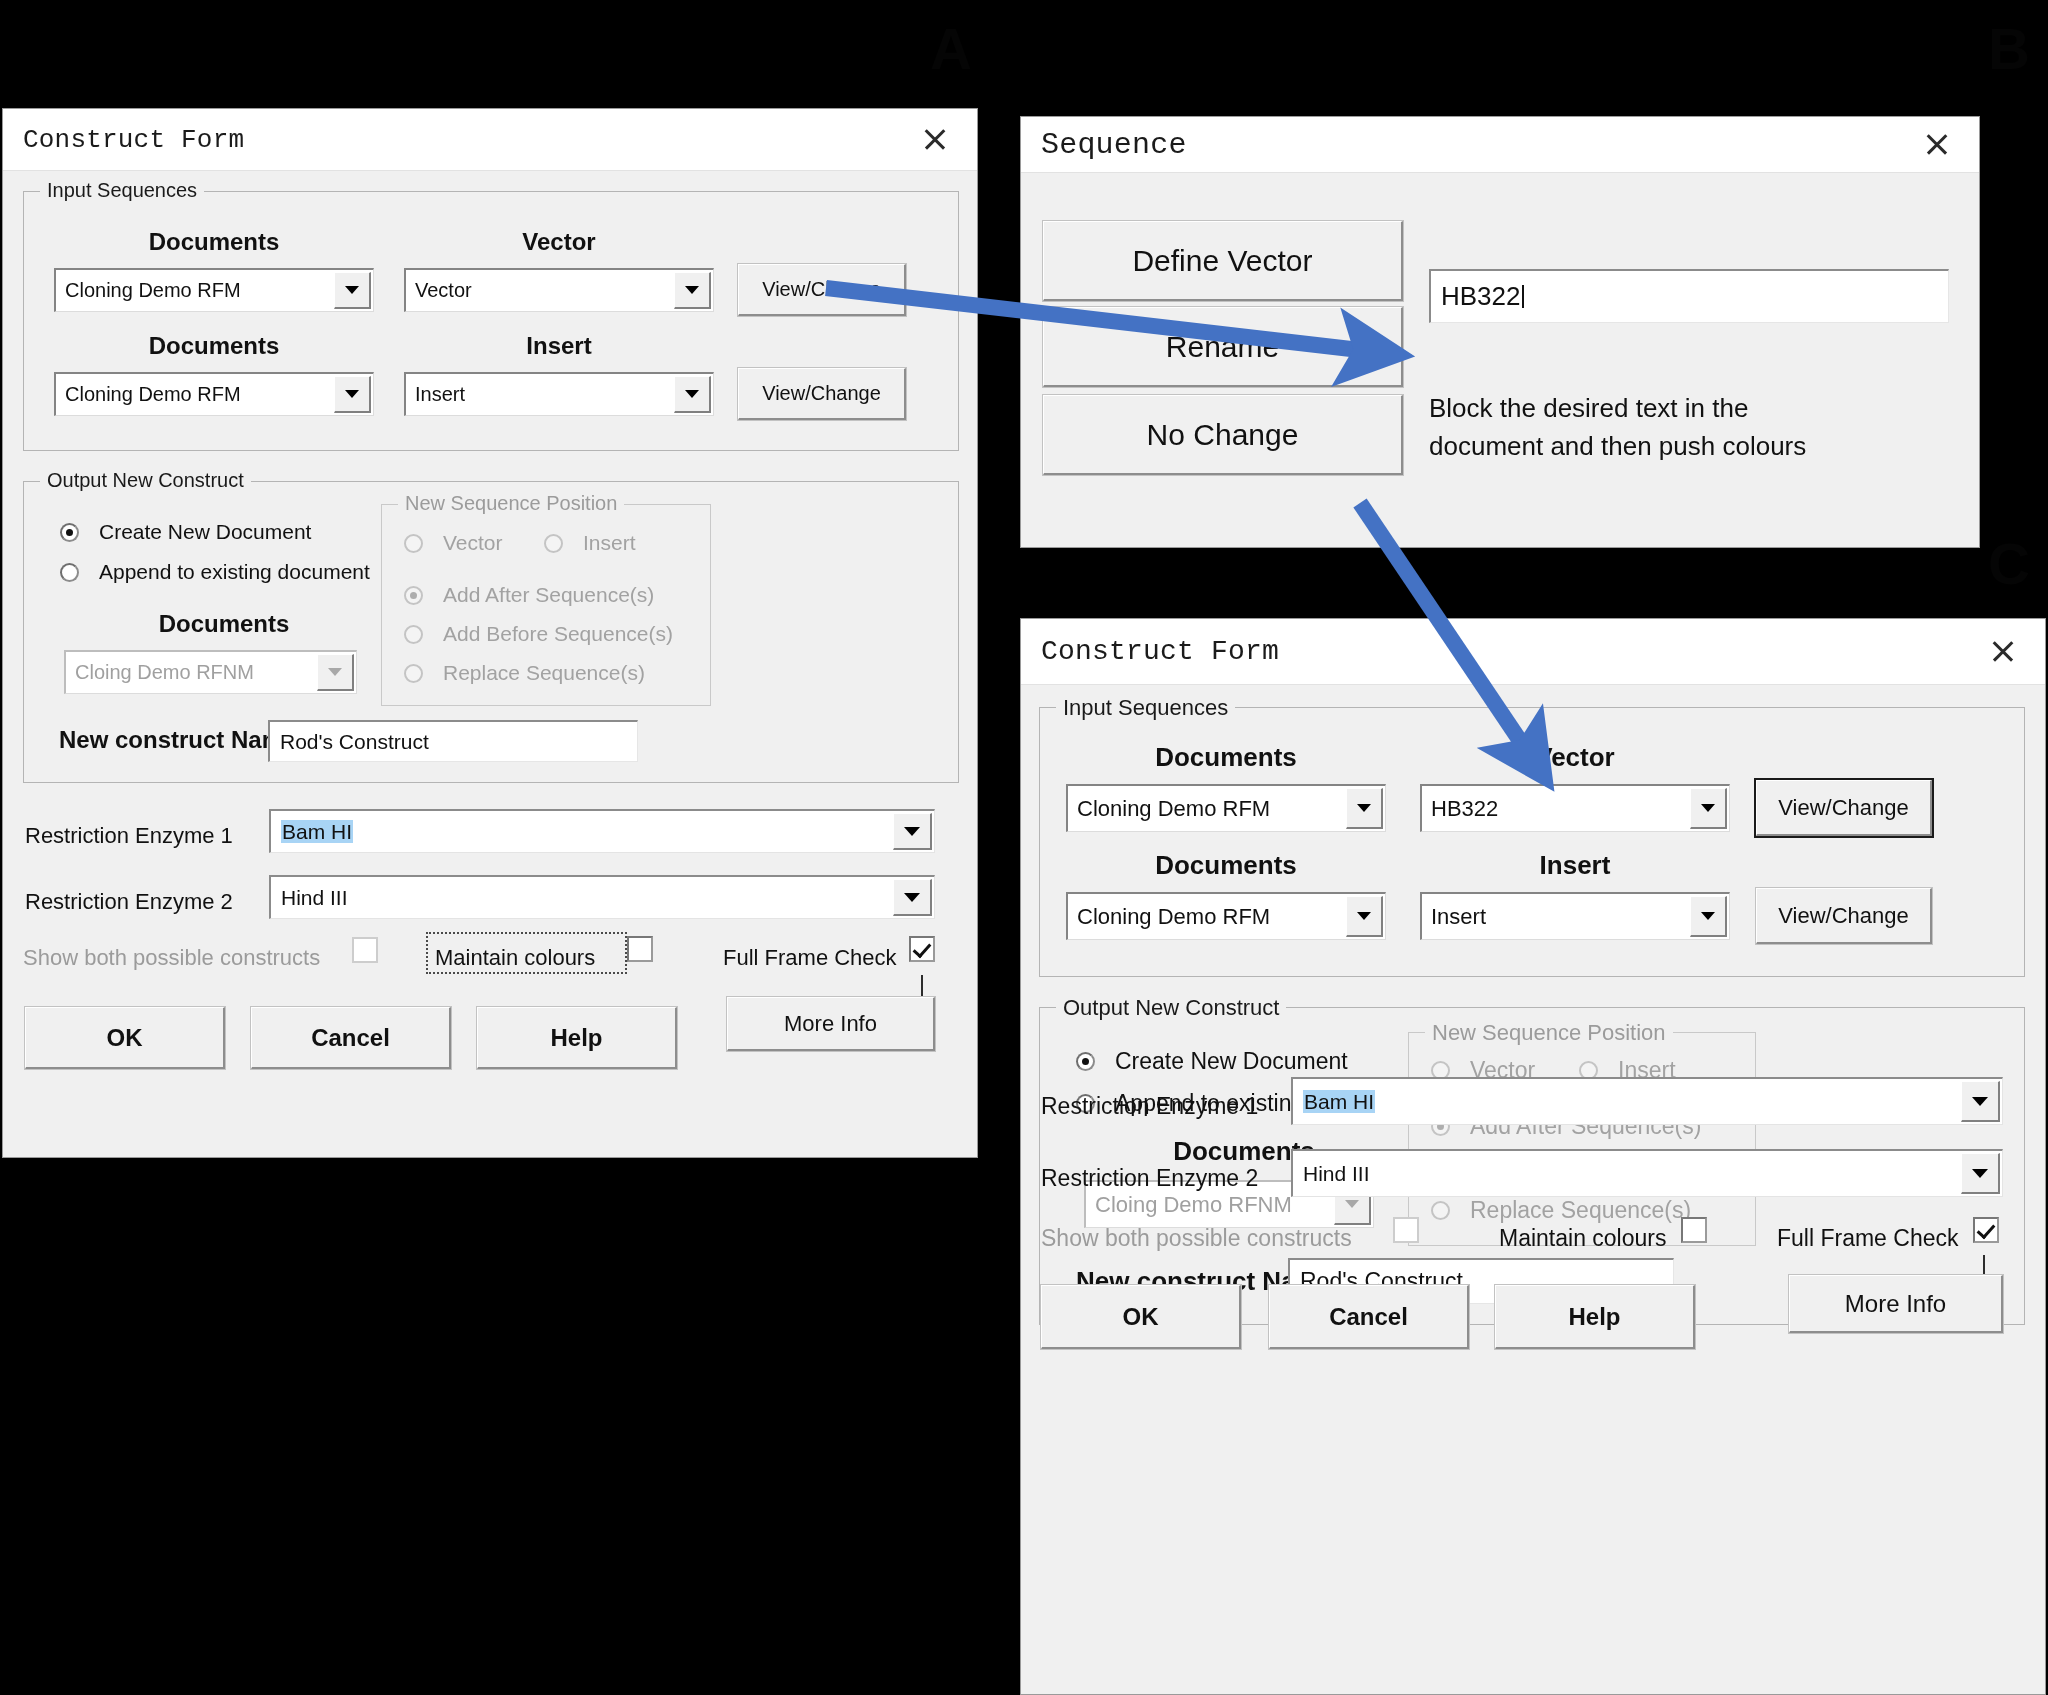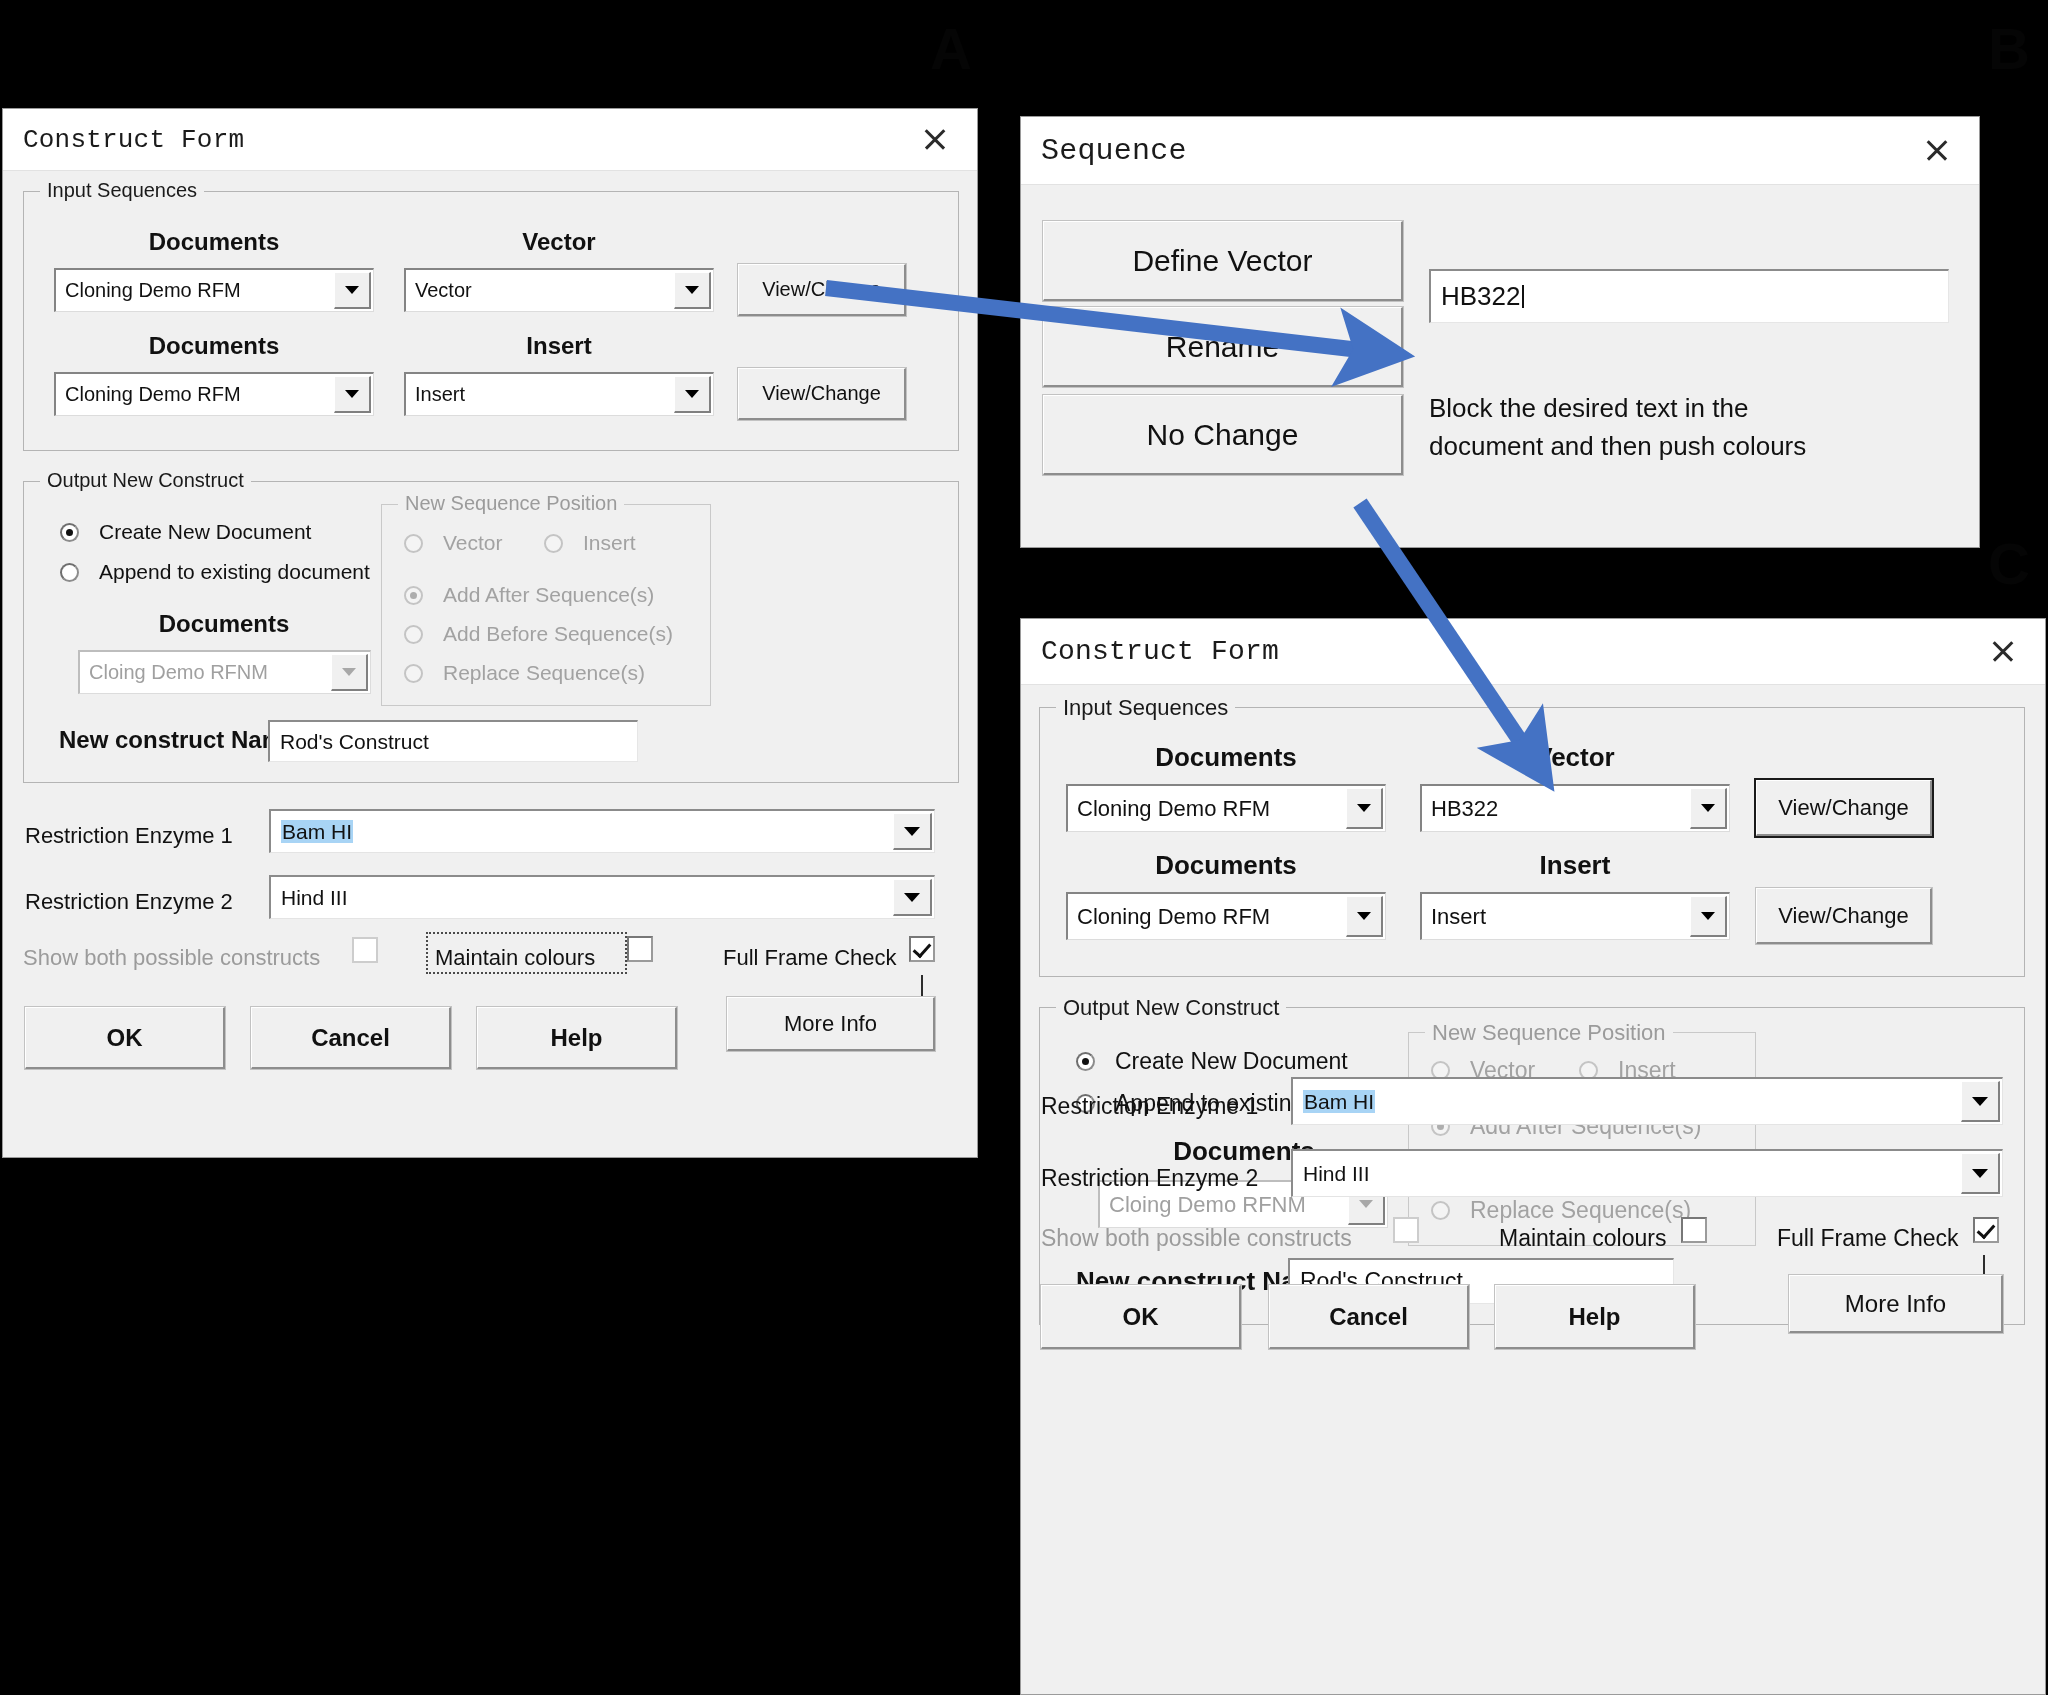--- a/index.html
+++ b/index.html
@@ -72,21 +72,21 @@
     width:34px;align-self:stretch;margin:2px 2px 2px 0;
     background:#f0f0f0;
     border-top:1px solid #ffffff;border-left:1px solid #ffffff;
     border-right:2px solid #808080;border-bottom:2px solid #808080;
     display:flex;align-items:center;justify-content:center;
   }
   .combo .arrow i{
     display:block;width:0;height:0;border-left:7px solid transparent;
     border-right:7px solid transparent;border-top:8px solid #000;
   }
-  .combo.dim{border-top-color:#bdbdbd;border-left-color:#bdbdbd;margin-left:14px;}
+  .combo.dim{border-top-color:#bdbdbd;border-left-color:#bdbdbd;}
   .combo.dim .val{color:#a0a0a0;}
   .combo.dim .arrow i{border-top-color:#a8a8a8;}
 
   
   .selbox{
     position:absolute;background:#fff;box-sizing:border-box;
     border-top:2px solid #8b8b8b;border-left:2px solid #8b8b8b;
     border-right:1px solid #e4e4e4;border-bottom:1px solid #e4e4e4;
     display:flex;align-items:center;
   }
@@ -296,21 +296,21 @@
   <div class="tick" style="left:918px;top:866px;height:28px;"></div>
 
   <div class="btn bold" style="left:22px;top:898px;width:200px;height:62px;">OK</div>
   <div class="btn bold" style="left:248px;top:898px;width:200px;height:62px;">Cancel</div>
   <div class="btn bold" style="left:474px;top:898px;width:200px;height:62px;">Help</div>
   <div class="btn" style="left:724px;top:888px;width:208px;height:54px;font-size:22px;">More Info</div>
 </div>
 
 <div class="dialog" style="left:1020px;top:116px;width:960px;height:432px;">
 
-  <div class="titlebar" style="height:68px;">
+  <div class="titlebar" style="height:56px;">
     <span class="title" style="font-size:30px;">Sequence</span>
     <span class="closebtn"></span>
   </div>
 
   <div class="btn" style="left:22px;top:104px;width:360px;height:80px;font-size:30px;">Define Vector</div>
   <div class="btn" style="left:22px;top:190px;width:360px;height:80px;font-size:30px;">Rename</div>
   <div class="btn" style="left:22px;top:278px;width:360px;height:80px;font-size:30px;">No Change</div>
 
   <div class="textin" style="left:408px;top:152px;width:520px;height:54px;">
     <span class="val" style="font-size:26px;">HB322</span>

